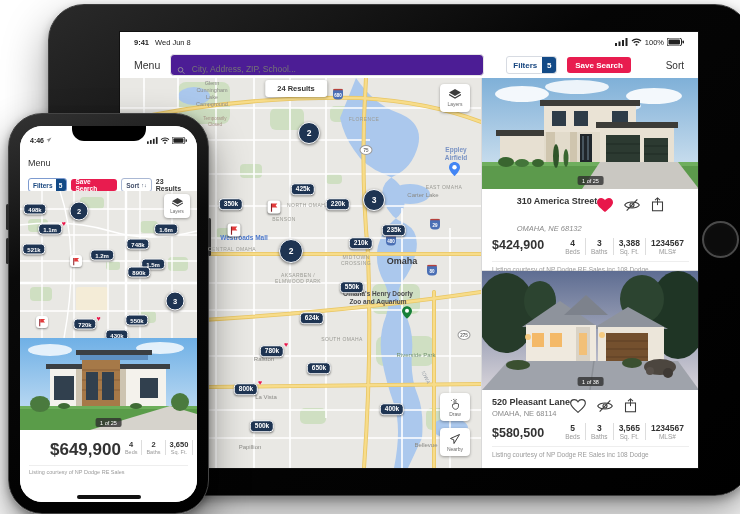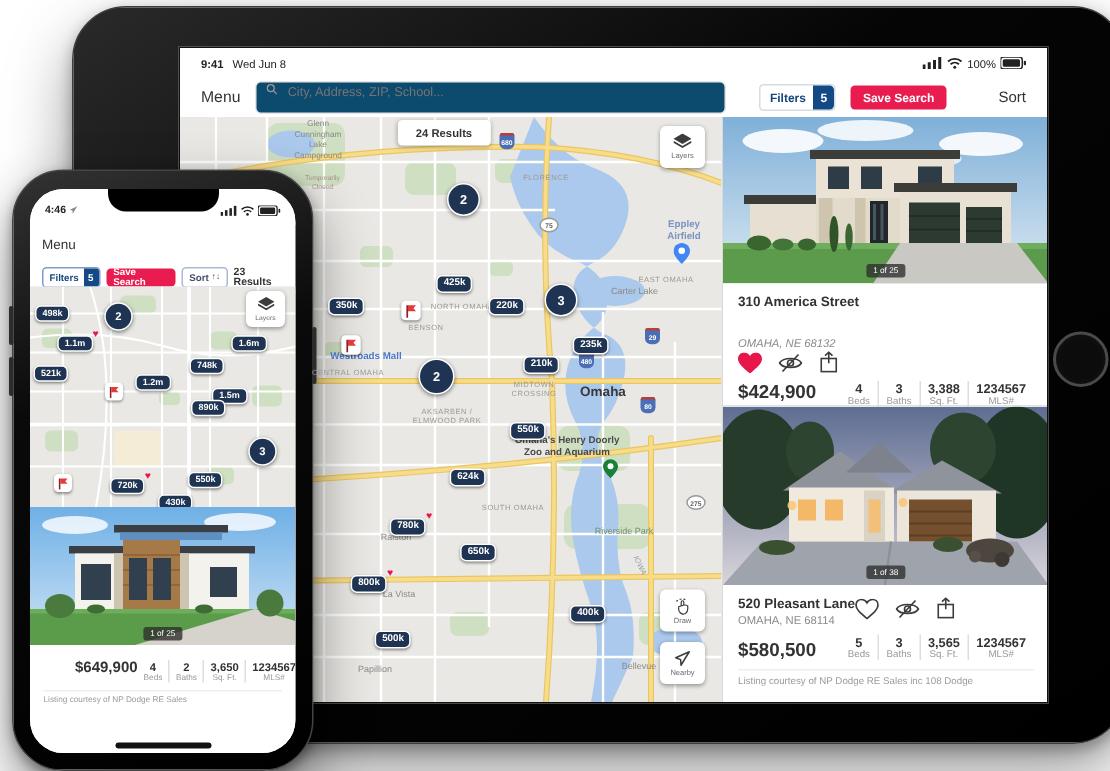--- a/index.html
+++ b/index.html
@@ -14,21 +14,21 @@
   .iphone{position:absolute;left:8px;top:113px;width:199px;height:399px;border-radius:34px;
         background:linear-gradient(160deg,#333,#0a0a0a 35%,#000);border:1px solid #444;
         box-shadow:0 18px 38px rgba(0,0,0,.45),0 3px 8px rgba(0,0,0,.35);}
   .iphone-screen{position:absolute;left:11px;top:12px;width:177px;height:376px;border-radius:22px;background:#fff;overflow:hidden;}
   .notch{position:absolute;left:50%;top:0;transform:translateX(-50%);width:74px;height:15px;background:#000;border-radius:0 0 12px 12px;z-index:60;}
   .side-btn{position:absolute;width:3px;background:#2c2c2c;border-radius:2px;}
   
   .row{display:flex;align-items:center;}
   .statusbar{display:flex;align-items:center;justify-content:space-between;background:#fff;color:#222;}
   .sb-ic{display:flex;align-items:center;gap:3px;}
-  .searchbox{display:flex;align-items:flex-start;background:#0c4a6e;border:1px solid #e6e6e6;border-radius:4px;gap:4px;}
+  .searchbox{display:flex;align-items:flex-end;background:#4c1d95;border:1px solid #e6e6e6;border-radius:4px;gap:4px;}
   .searchbox input{border:none;background:transparent;outline:none;width:100%;color:#9a9a9a;font-family:inherit;}
   .pill-filters{display:flex;align-items:center;background:#fff;border:1px solid #d7dbe2;border-radius:3px;color:#16457f;font-weight:bold;}
   .fcount{background:#134a86;color:#fff;border-radius:2px;display:flex;align-items:center;justify-content:center;font-weight:bold;}
   .btn-save{background:#e81c4f;color:#fff;border-radius:3px;font-weight:bold;display:flex;align-items:center;justify-content:center;}
   .sort-lbl{color:#333;}
   
   .map{position:absolute;overflow:hidden;background:#e9e8e4;}
   .map svg.base{position:absolute;left:0;top:0;}
   .pin{position:absolute;transform:translate(-50%,-50%);background:#1e3452;color:#fff;border:1px solid #fff;
        border-radius:4px;font-size:6.5px;font-weight:bold;padding:1.5px 4px;line-height:1;
@@ -352,21 +352,21 @@
                   <line x1="162" y1="76" x2="186" y2="76" stroke="#1f2a24" stroke-width="1"></line>
                 <ellipse cx="24" cy="84" rx="8" ry="5" fill="#39652f"></ellipse>
                   <ellipse cx="40" cy="85" rx="7" ry="4" fill="#43753a"></ellipse>
                   <ellipse cx="56" cy="85" rx="6" ry="4" fill="#39652f"></ellipse>
                 <ellipse cx="74" cy="78" rx="3" ry="12" fill="#2f5429"></ellipse>
                   <ellipse cx="84" cy="80" rx="2.5" ry="9" fill="#3a6631"></ellipse>
               </svg>
               <div class="badge" style="bottom:4px;">1 of 25</div>
             </div>
             <div class="card-info" style="height:74px;padding:7px 10px 0;">
-              <div class="row" style="justify-content:center;align-items:flex-start;flex-direction:column;">
+              <div class="row" style="justify-content:center;align-items:flex-start;">
                 <div>
                   <div class="addr" style="font-size:9px;">310 America Street</div>
                   <div class="cty" style="font-size:7.5px;margin-top:18px;font-style:italic;">OMAHA, NE 68132</div>
                 </div>
                 <div class="icons" style="gap:11px;margin-top:1px;">
                   <svg width="16" height="14" viewBox="0 0 24 21">
                       <path d="M12 21 C5 15 0 11 0 6.2 C0 2.6 2.8 0 6.2 0 C8.6 0 10.9 1.4 12 3.4 C13.1 1.4 15.4 0 17.8 0 C21.2 0 24 2.6 24 6.2 C24 11 19 15 12 21 Z" fill="#e8174a"></path>
                     </svg>
                   <svg width="16" height="14" viewBox="0 0 24 21">
                       <path d="M1 10.5 C5 4.5 19 4.5 23 10.5 C19 16.5 5 16.5 1 10.5 Z" fill="none" stroke="#3c3c3c" stroke-width="1.7"></path>
@@ -653,21 +653,21 @@
               <rect x="100" y="31" width="6" height="37" fill="#cdc4b1"></rect>
             <ellipse cx="20" cy="66" rx="10" ry="8" fill="#4a7a3e"></ellipse>
               <ellipse cx="160" cy="64" rx="9" ry="9" fill="#4a7a3e"></ellipse>
             <ellipse cx="44" cy="68" rx="6" ry="3" fill="#3f6b35"></ellipse>
               <ellipse cx="116" cy="68" rx="6" ry="3" fill="#3f6b35"></ellipse>
           </svg>
           <div class="badge" style="bottom:3px;">1 of 25</div>
         </div>
         <div class="card-info" style="height:72px;padding:6px 9px 0;">
           <div class="row" style="justify-content:space-between;margin-top:4px;align-items:flex-start;">
-            <div class="price" style="font-size:10px;padding-left:21px;">$649,900</div>
+            <div class="price" style="font-size:17px;padding-left:21px;">$649,900</div>
             <div class="stats">
               <div class="stat" style="padding:0 4px;">
                   <span class="v" style="font-size:7.5px;">4</span>
                   <span class="l" style="font-size:5.5px;">Beds</span>
                 </div>
               <div class="stat" style="padding:0 4px;">
                   <span class="v" style="font-size:7.5px;">2</span>
                   <span class="l" style="font-size:5.5px;">Baths</span>
                 </div>
               <div class="stat" style="padding:0 4px;">

